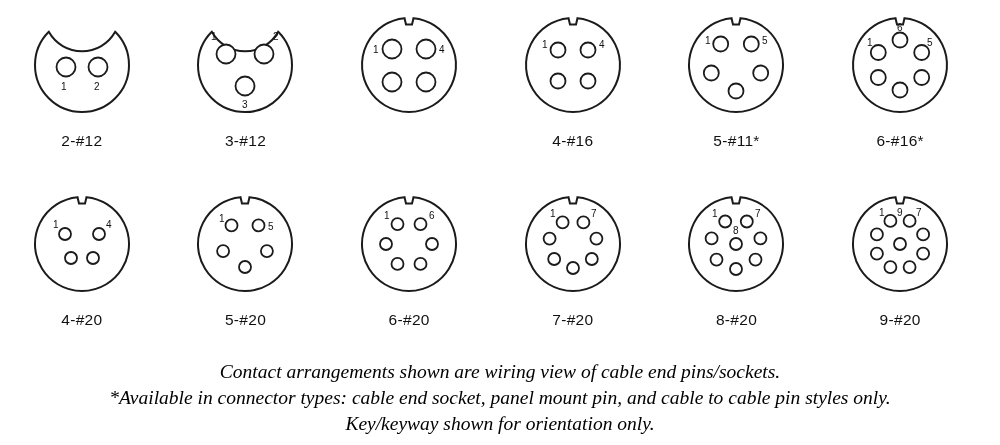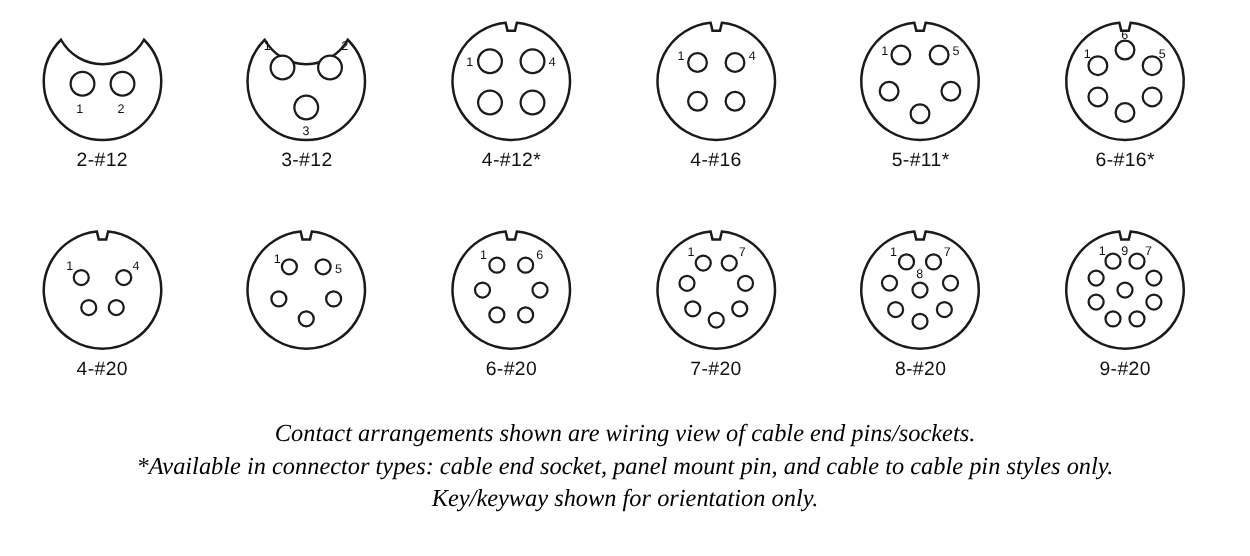--- a/index.html
+++ b/index.html
@@ -3,21 +3,21 @@
 <meta charset="utf-8">
 <style>
   html,body{margin:0;padding:0;background:#ffffff;}
   body{width:1000px;height:445px;overflow:hidden;color:#000;font-family:"Liberation Sans",sans-serif;}
   .grid{display:grid;grid-template-columns:repeat(6,1fr);row-gap:42px;padding:13px 18px 0 0;}
   .panel{text-align:center;}
   .panel svg{display:block;margin:0 auto;}
   .shell{fill:none;stroke:#1b1b1b;stroke-width:2;}
   .pin{fill:#ffffff;stroke:#1b1b1b;stroke-width:1.8;}
   .pinnum{font-size:10px;fill:#111;font-family:"Liberation Sans",sans-serif;}
-  .clabel{margin-top:3px;font-size:15.5px;letter-spacing:.3px;color:#111;}
+  .clabel{margin-top:15px;font-size:15.5px;letter-spacing:.3px;color:#111;}
   .captions{margin-top:30px;text-align:center;font-family:"Liberation Serif",serif;font-size:19.5px;line-height:1.33;color:#000;font-style:italic;}
   .captions p{margin:0;}
 </style>
 </head>
 <body>
 
 <div class="grid" id="connector-grid">
     <div class="panel">
       <svg viewBox="-52 -52 104 104" width="104" height="104">
         <path d="M 33.2 -33.2 A 47 47 0 1 1 -33.2 -33.2 A 38 38 0 0 0 33.2 -33.2 Z" class="shell"></path>
@@ -43,21 +43,20 @@
     <div class="panel">
       <svg viewBox="-52 -52 104 104" width="104" height="104">
         <path d="M 4.5 -46.8 A 47 47 0 1 1 -4.5 -46.8 L -3 -40.5 L 3 -40.5 Z" class="shell"></path>
         <circle cx="-17" cy="-16" r="9.5" class="pin"></circle>
         <circle cx="17" cy="-16" r="9.5" class="pin"></circle>
         <circle cx="-17" cy="17" r="9.5" class="pin"></circle>
         <circle cx="17" cy="17" r="9.5" class="pin"></circle>
         <text x="-36" y="-12" class="pinnum">1</text>
         <text x="30" y="-12" class="pinnum">4</text>
       </svg>
-      <div class="clabel">4-#12*</div>
     </div>
     <div class="panel">
       <svg viewBox="-52 -52 104 104" width="104" height="104">
         <path d="M 4.5 -46.8 A 47 47 0 1 1 -4.5 -46.8 L -3 -40.5 L 3 -40.5 Z" class="shell"></path>
         <circle cx="-15" cy="-15" r="7.5" class="pin"></circle>
         <circle cx="15" cy="-15" r="7.5" class="pin"></circle>
         <circle cx="-15" cy="16" r="7.5" class="pin"></circle>
         <circle cx="15" cy="16" r="7.5" class="pin"></circle>
         <text x="-31" y="-17" class="pinnum">1</text>
         <text x="26" y="-17" class="pinnum">4</text>
@@ -108,20 +107,21 @@
       <svg viewBox="-52 -52 104 104" width="104" height="104">
         <path d="M 4.5 -46.8 A 47 47 0 1 1 -4.5 -46.8 L -3 -40.5 L 3 -40.5 Z" class="shell"></path>
         <circle cx="-13.5" cy="-18.6" r="6" class="pin"></circle>
         <circle cx="13.5" cy="-18.6" r="6" class="pin"></circle>
         <circle cx="-21.9" cy="7.1" r="6" class="pin"></circle>
         <circle cx="21.9" cy="7.1" r="6" class="pin"></circle>
         <circle cx="0" cy="23" r="6" class="pin"></circle>
         <text x="-26" y="-22" class="pinnum">1</text>
         <text x="23" y="-14" class="pinnum">5</text>
       </svg>
+      <div class="clabel">5-#20</div>
     </div>
     <div class="panel">
       <svg viewBox="-52 -52 104 104" width="104" height="104">
         <path d="M 4.5 -46.8 A 47 47 0 1 1 -4.5 -46.8 L -3 -40.5 L 3 -40.5 Z" class="shell"></path>
         <circle cx="-11.5" cy="-19.9" r="6" class="pin"></circle>
         <circle cx="11.5" cy="-19.9" r="6" class="pin"></circle>
         <circle cx="-23" cy="0" r="6" class="pin"></circle>
         <circle cx="23" cy="0" r="6" class="pin"></circle>
         <circle cx="-11.5" cy="19.9" r="6" class="pin"></circle>
         <circle cx="11.5" cy="19.9" r="6" class="pin"></circle>

